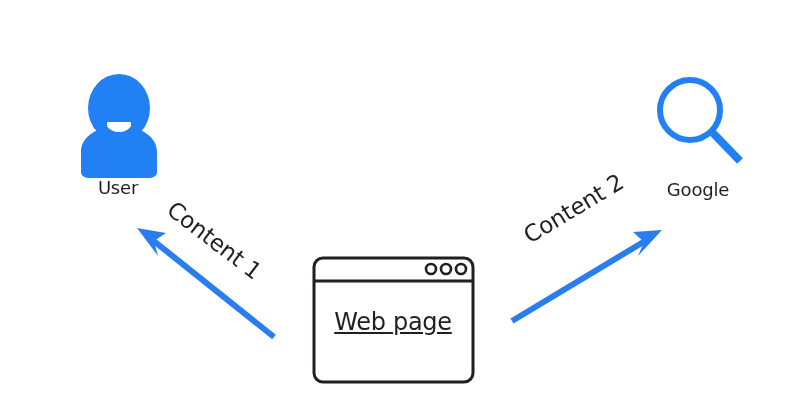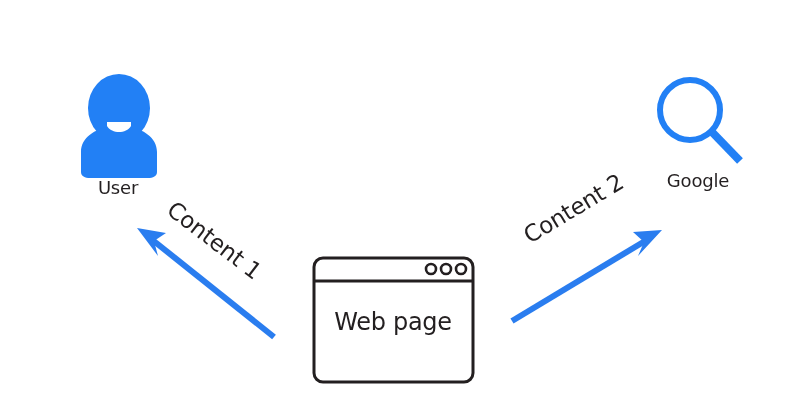--- a/index.html
+++ b/index.html
@@ -31,34 +31,35 @@
     text-align: center;
     letter-spacing: -0.2px;
   }
   #user-label {
     left: 58px;
     top: 177px;
     width: 120px;
   }
   #google-label {
     left: 638px;
-    top: 170px;
+    top: 179px;
     width: 120px;
   }
   #webpage-label {
     position: absolute;
     left: 313px;
     top: 308px;
     width: 160px;
     text-align: center;
     font-family: "DejaVu Sans", sans-serif;
     font-size: 24px;
     color: #231f20;
     white-space: nowrap;
     letter-spacing: -0.3px;
+    text-decoration: underline;
   }
   .edge-label {
     position: absolute;
     font-family: "DejaVu Sans", sans-serif;
     font-size: 23px;
     color: #231f20;
     white-space: nowrap;
     letter-spacing: -0.2px;
   }
   #content1-label {

